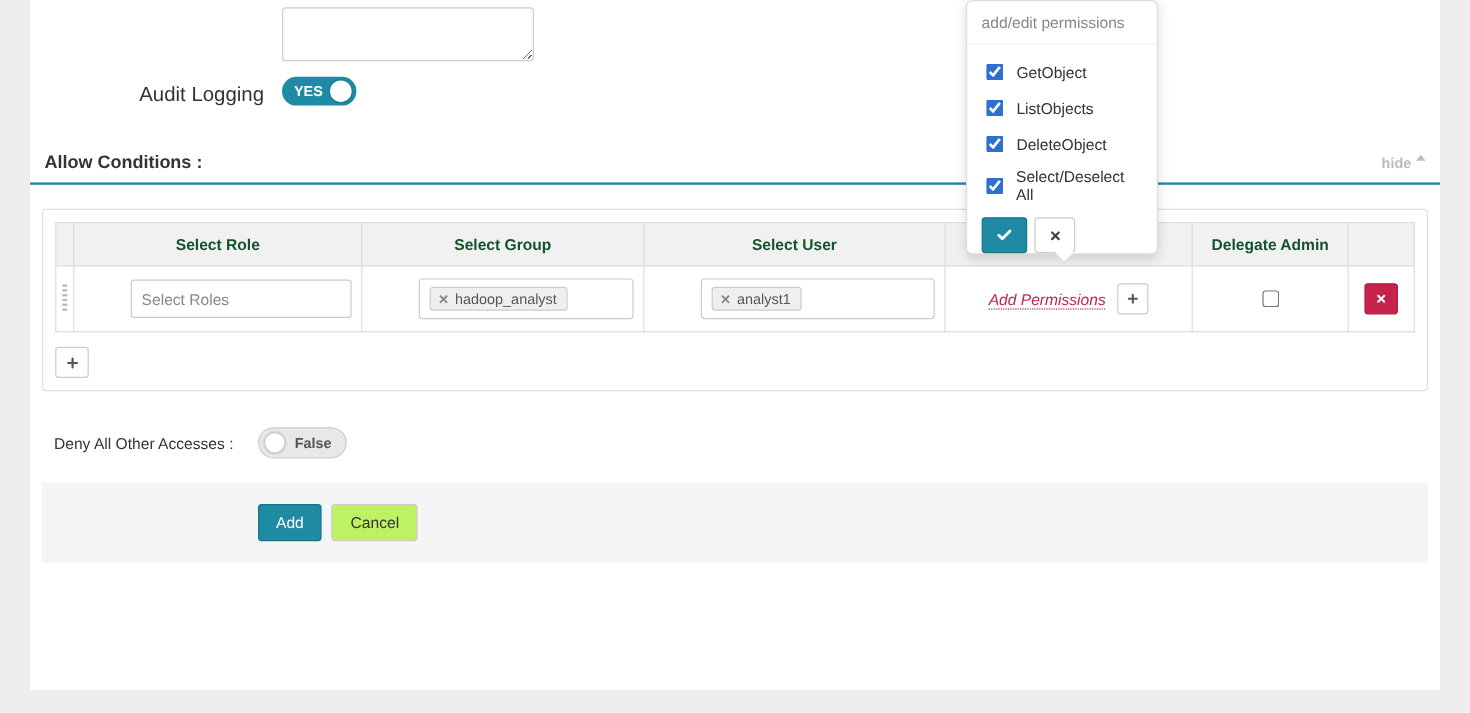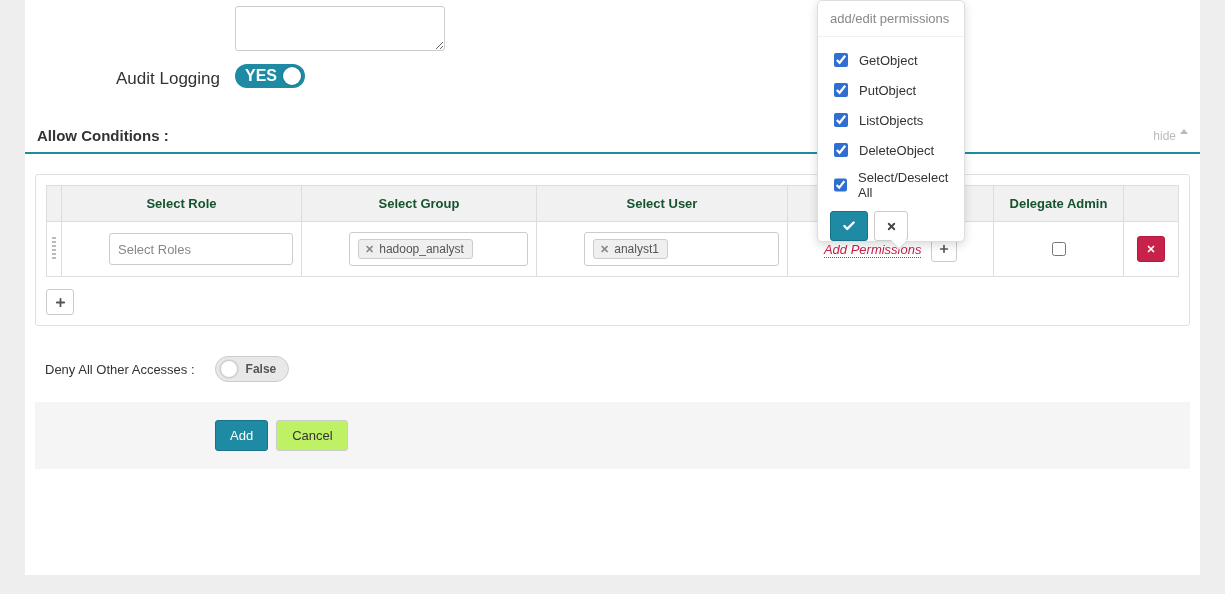--- a/index.html
+++ b/index.html
@@ -45,21 +45,21 @@
   
   .toggle-yes {
     display:inline-flex;
     align-items:center;
     background:#1e8aa3;
     color:#fff;
     border-radius:14px;
     height:24px;
     padding:0 4px 0 10px;
     font-weight:bold;
-    font-size:16px;
+    font-size:12px;
     cursor:pointer;
   }
   .toggle-yes .knob {
     background:#fff;
     width:18px;
     height:18px;
     border-radius:50%;
     margin-left:6px;
     box-shadow:0 0 2px rgba(0,0,0,0.3);
   }
@@ -94,21 +94,21 @@
     color:#333;
     border-bottom:2px solid #1e8aa3;
     margin:20px 0 0 0;
     display:flex;
     justify-content:space-between;
     align-items:center;
   }
   .section-head .hide {
     font-size:12px;
     color:#bbb;
-    font-weight:normal;
+    font-weight:bold;
     display:inline-flex;
     align-items:flex-start;
     gap:4px;
     cursor:pointer;
   }
   .caret-up {
     width:0;height:0;
     border-left:4px solid transparent;
     border-right:4px solid transparent;
     border-bottom:5px solid #bbb;
@@ -240,21 +240,21 @@
   .btn-default { background:#bef264; color:#333; border-color:#ccc;padding-left:15px; }
   
   .popover {
     position:absolute;
     right:235px;
     top:0;
     background:#fff;
     border:1px solid #ddd;
     border-radius:5px;
     box-shadow:0 3px 10px rgba(0,0,0,0.15);
-    width:148px;
+    width:160px;
     padding:0;
     z-index:100;
   }
   .popover .pop-title {
     padding:10px 12px;
     color:#888;
     font-size:13px;
     border-bottom:1px solid #f0f0f0;
   }
   .popover .pop-body {
@@ -323,24 +323,20 @@
 <body>
 
 <div class="page">
 
   <div class="popover">
     <div class="pop-title">add/edit permissions</div>
     <div class="pop-body">
       <label>
         <input type="checkbox" checked="" style="">
         <span>GetObject</span>
-      </label>
-      <label>
-        <input type="checkbox" checked="" style="">
-        <span>PutObject</span>
       </label>
       <label>
         <input type="checkbox" checked="" style="">
         <span>ListObjects</span>
       </label>
       <label>
         <input type="checkbox" checked="" style="">
         <span>DeleteObject</span>
       </label>
       <label>

